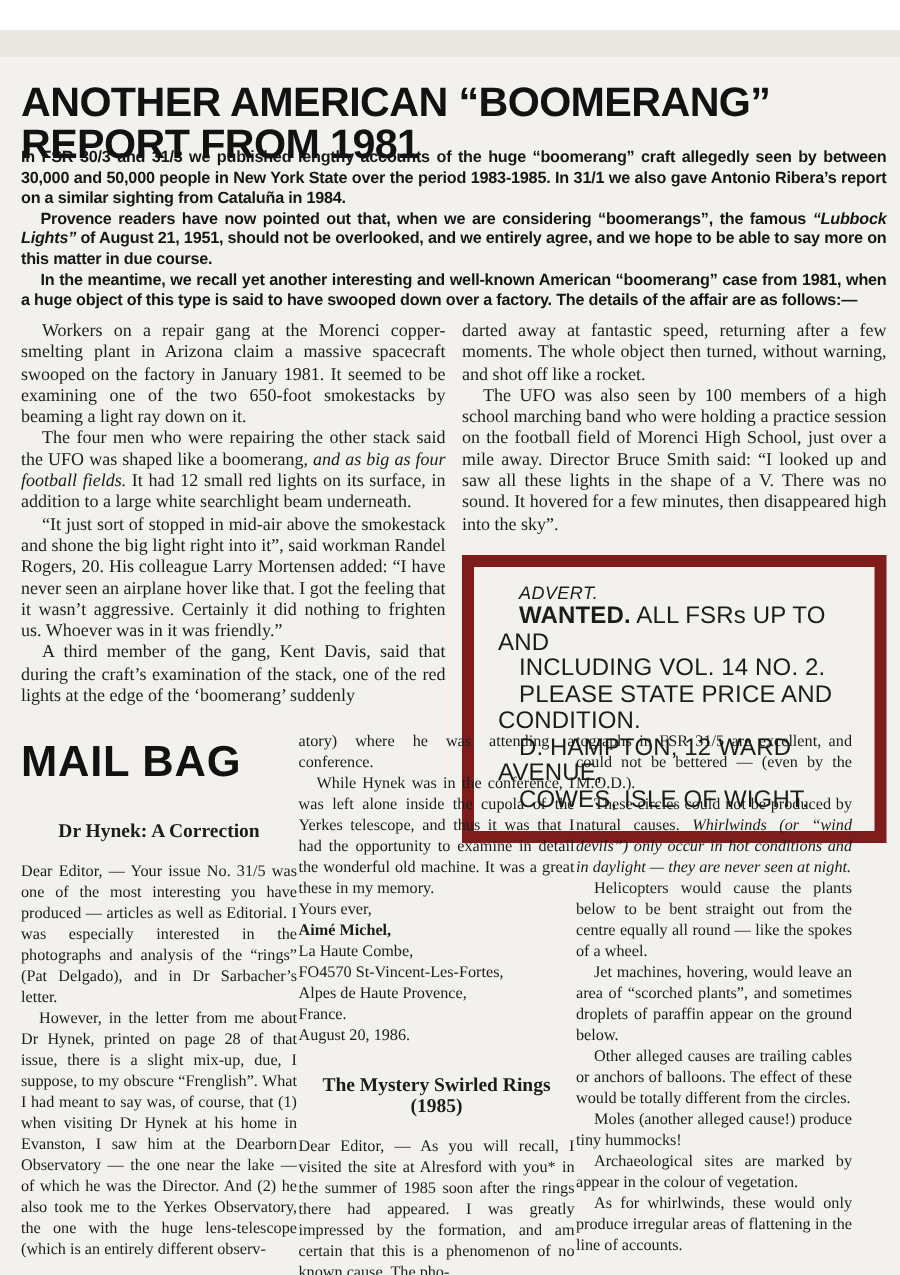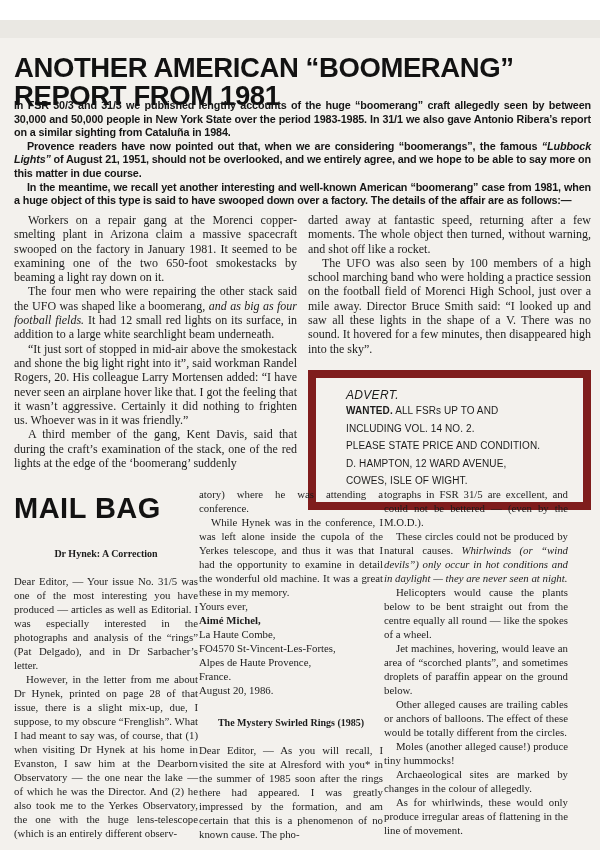--- a/index.html
+++ b/index.html
@@ -62,21 +62,21 @@
     text-align: left;
     background: #f3f1ed;
   }
   .advert-label {
     font-style: italic;
     font-size: 12px;
     margin: 0 0 14px 0;
     letter-spacing: 0.3px;
   }
   .advert-line {
-    font-size: 10px; line-height: 17.5px;
+    font-size: 16px; line-height: 17.5px;
     margin: 0;
     letter-spacing: 0.1px;
   }
 
   
   .mailbag {
     position: absolute; left: 14px; top: 487px; width: 577px;
     display: flex; gap: 1px;
   }
   .mcol {
@@ -91,21 +91,21 @@
     font-weight: bold;
     font-size: 29px; line-height: 30px;
     letter-spacing: 0.5px;
     margin: 6px 0 24px 0;
     color: #121212;
     text-align: left; text-indent: 0;
   }
   .letter-heading {
     font-weight: bold;
     text-align: center;
-    font-size: 10px;
+    font-size: 13px;
     margin: 0 0 13px 0;
     text-indent: 0;
   }
   .letter-heading.second { margin: 19px 0 13px 0; }
   .sigblock { margin: 0; text-align: left; }
   .sigblock .sig { display: block; text-indent: 0; }
 
   .i { font-style: italic; }
   .b { font-weight: bold; }
 </style>
@@ -172,16 +172,16 @@
     <p class="noind">Dear Editor, — As you will recall, I visited the site at Alresford with you* in the summer of 1985 soon after the rings there had appeared. I was greatly impressed by the formation, and am certain that this is a phenomenon of no known cause. The pho-</p>
   </div>
 
   <div class="mcol">
     <p class="noind">tographs in FSR 31/5 are excellent, and could not be bettered — (even by the M.O.D.).</p>
     <p><span>These circles could not be produced by natural causes. </span><span class="i">Whirlwinds (or “wind devils”) only occur in hot conditions and in daylight — they are never seen at night.</span></p>
     <p>Helicopters would cause the plants below to be bent straight out from the centre equally all round — like the spokes of a wheel.</p>
     <p>Jet machines, hovering, would leave an area of “scorched plants”, and sometimes droplets of paraffin appear on the ground below.</p>
     <p>Other alleged causes are trailing cables or anchors of balloons. The effect of these would be totally different from the circles.</p>
     <p>Moles (another alleged cause!) produce tiny hummocks!</p>
-    <p>Archaeological sites are marked by changes in the colour of allegedly.</p>
-    <p>As for whirlwinds, these would only produce irregular areas of flattening in the line of movement.</p>
+    <p>Archaeological sites are marked by appear in the colour of vegetation.</p>
+    <p>As for whirlwinds, these would only produce irregular areas of flattening in the line of accounts.</p>
   </div>
 </div>
 
 </body></html>

